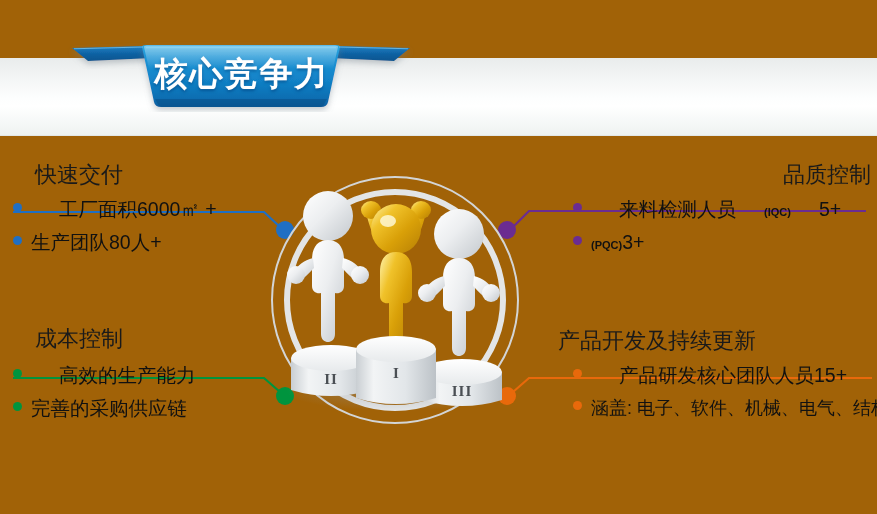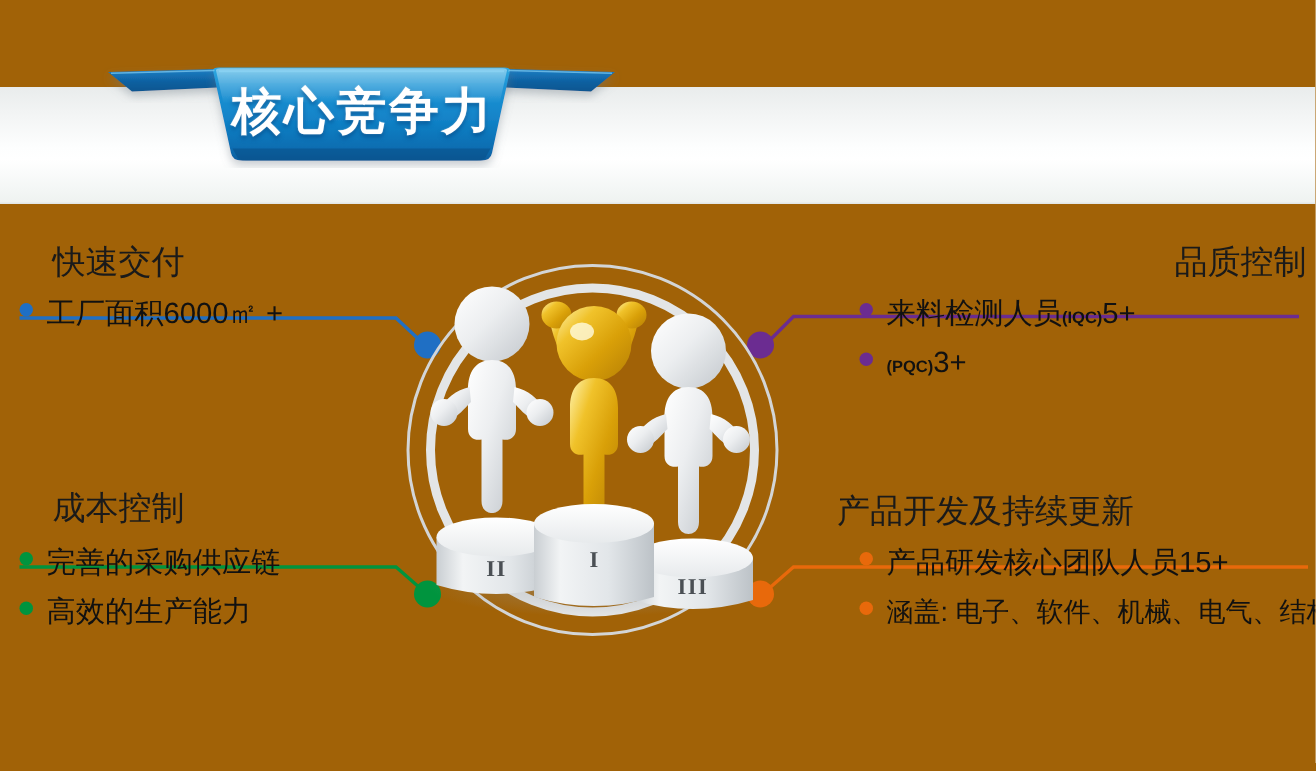--- a/index.html
+++ b/index.html
@@ -53,21 +53,21 @@
   .quad .q-title{
     font-size:22px;color:#1a1a1a;font-weight:normal;line-height:1;
     white-space:nowrap;
   }
   .quad .bullets{list-style:none;margin:0;padding:0;}
   .quad .bullets li{
     display:flex;align-items:baseline;
     font-size:19.5px;color:#111;line-height:1;white-space:nowrap;
     margin-top:13px;
   }
-  .quad .bullets li:first-child{margin-top:14px;}
+  .quad .bullets li:first-child{margin-top:14px;gap:28px;}
   .dot{
     width:9px;height:9px;border-radius:50%;flex:0 0 auto;
     margin-right:9px;position:relative;top:-4px;
   }
   .abbr{font-size:11px;font-weight:bold;letter-spacing:0;}
 
   .q-tl{left:13px;top:164px;width:268px;}
   .q-tl .q-title{margin-left:22px;}
   .q-tr{left:551px;top:164px;width:320px;text-align:right;}
   .q-tr .q-title{margin-left:7px;}
@@ -243,20 +243,24 @@
     </svg>
   </div>
 
   <div class="quad q-tl">
     <div class="q-title">快速交付</div>
     <ul class="bullets">
       <li>
         <span class="dot" style="background:#1F6FC4"></span>
         <span>工厂面积6000㎡ +</span>
       </li>
+      <li>
+        <span class="dot" style="background:#1F6FC4"></span>
+        <span>生产团队80人+</span>
+      </li>
     </ul>
   </div>
 
   <div class="quad q-tr">
     <div class="q-title">品质控制</div>
     <ul class="bullets">
       <li>
         <span class="dot" style="background:#6B2C91"></span>
         <span>来料检测人员</span>
           <span class="abbr">(IQC)</span>
@@ -268,25 +272,25 @@
           <span>3+</span>
       </li>
     </ul>
   </div>
 
   <div class="quad q-bl">
     <div class="q-title">成本控制</div>
     <ul class="bullets">
       <li>
         <span class="dot" style="background:#00943E"></span>
+        <span>高效的生产能力</span>
+      </li>
+      <li>
+        <span class="dot" style="background:#00943E"></span>
         <span>完善的采购供应链</span>
-      </li>
-      <li>
-        <span class="dot" style="background:#00943E"></span>
-        <span>高效的生产能力</span>
       </li>
     </ul>
   </div>
 
   <div class="quad q-br">
     <div class="q-title">产品开发及持续更新</div>
     <ul class="bullets">
       <li>
         <span class="dot" style="background:#E8690B"></span>
         <span>产品研发核心团队人员15+</span>

